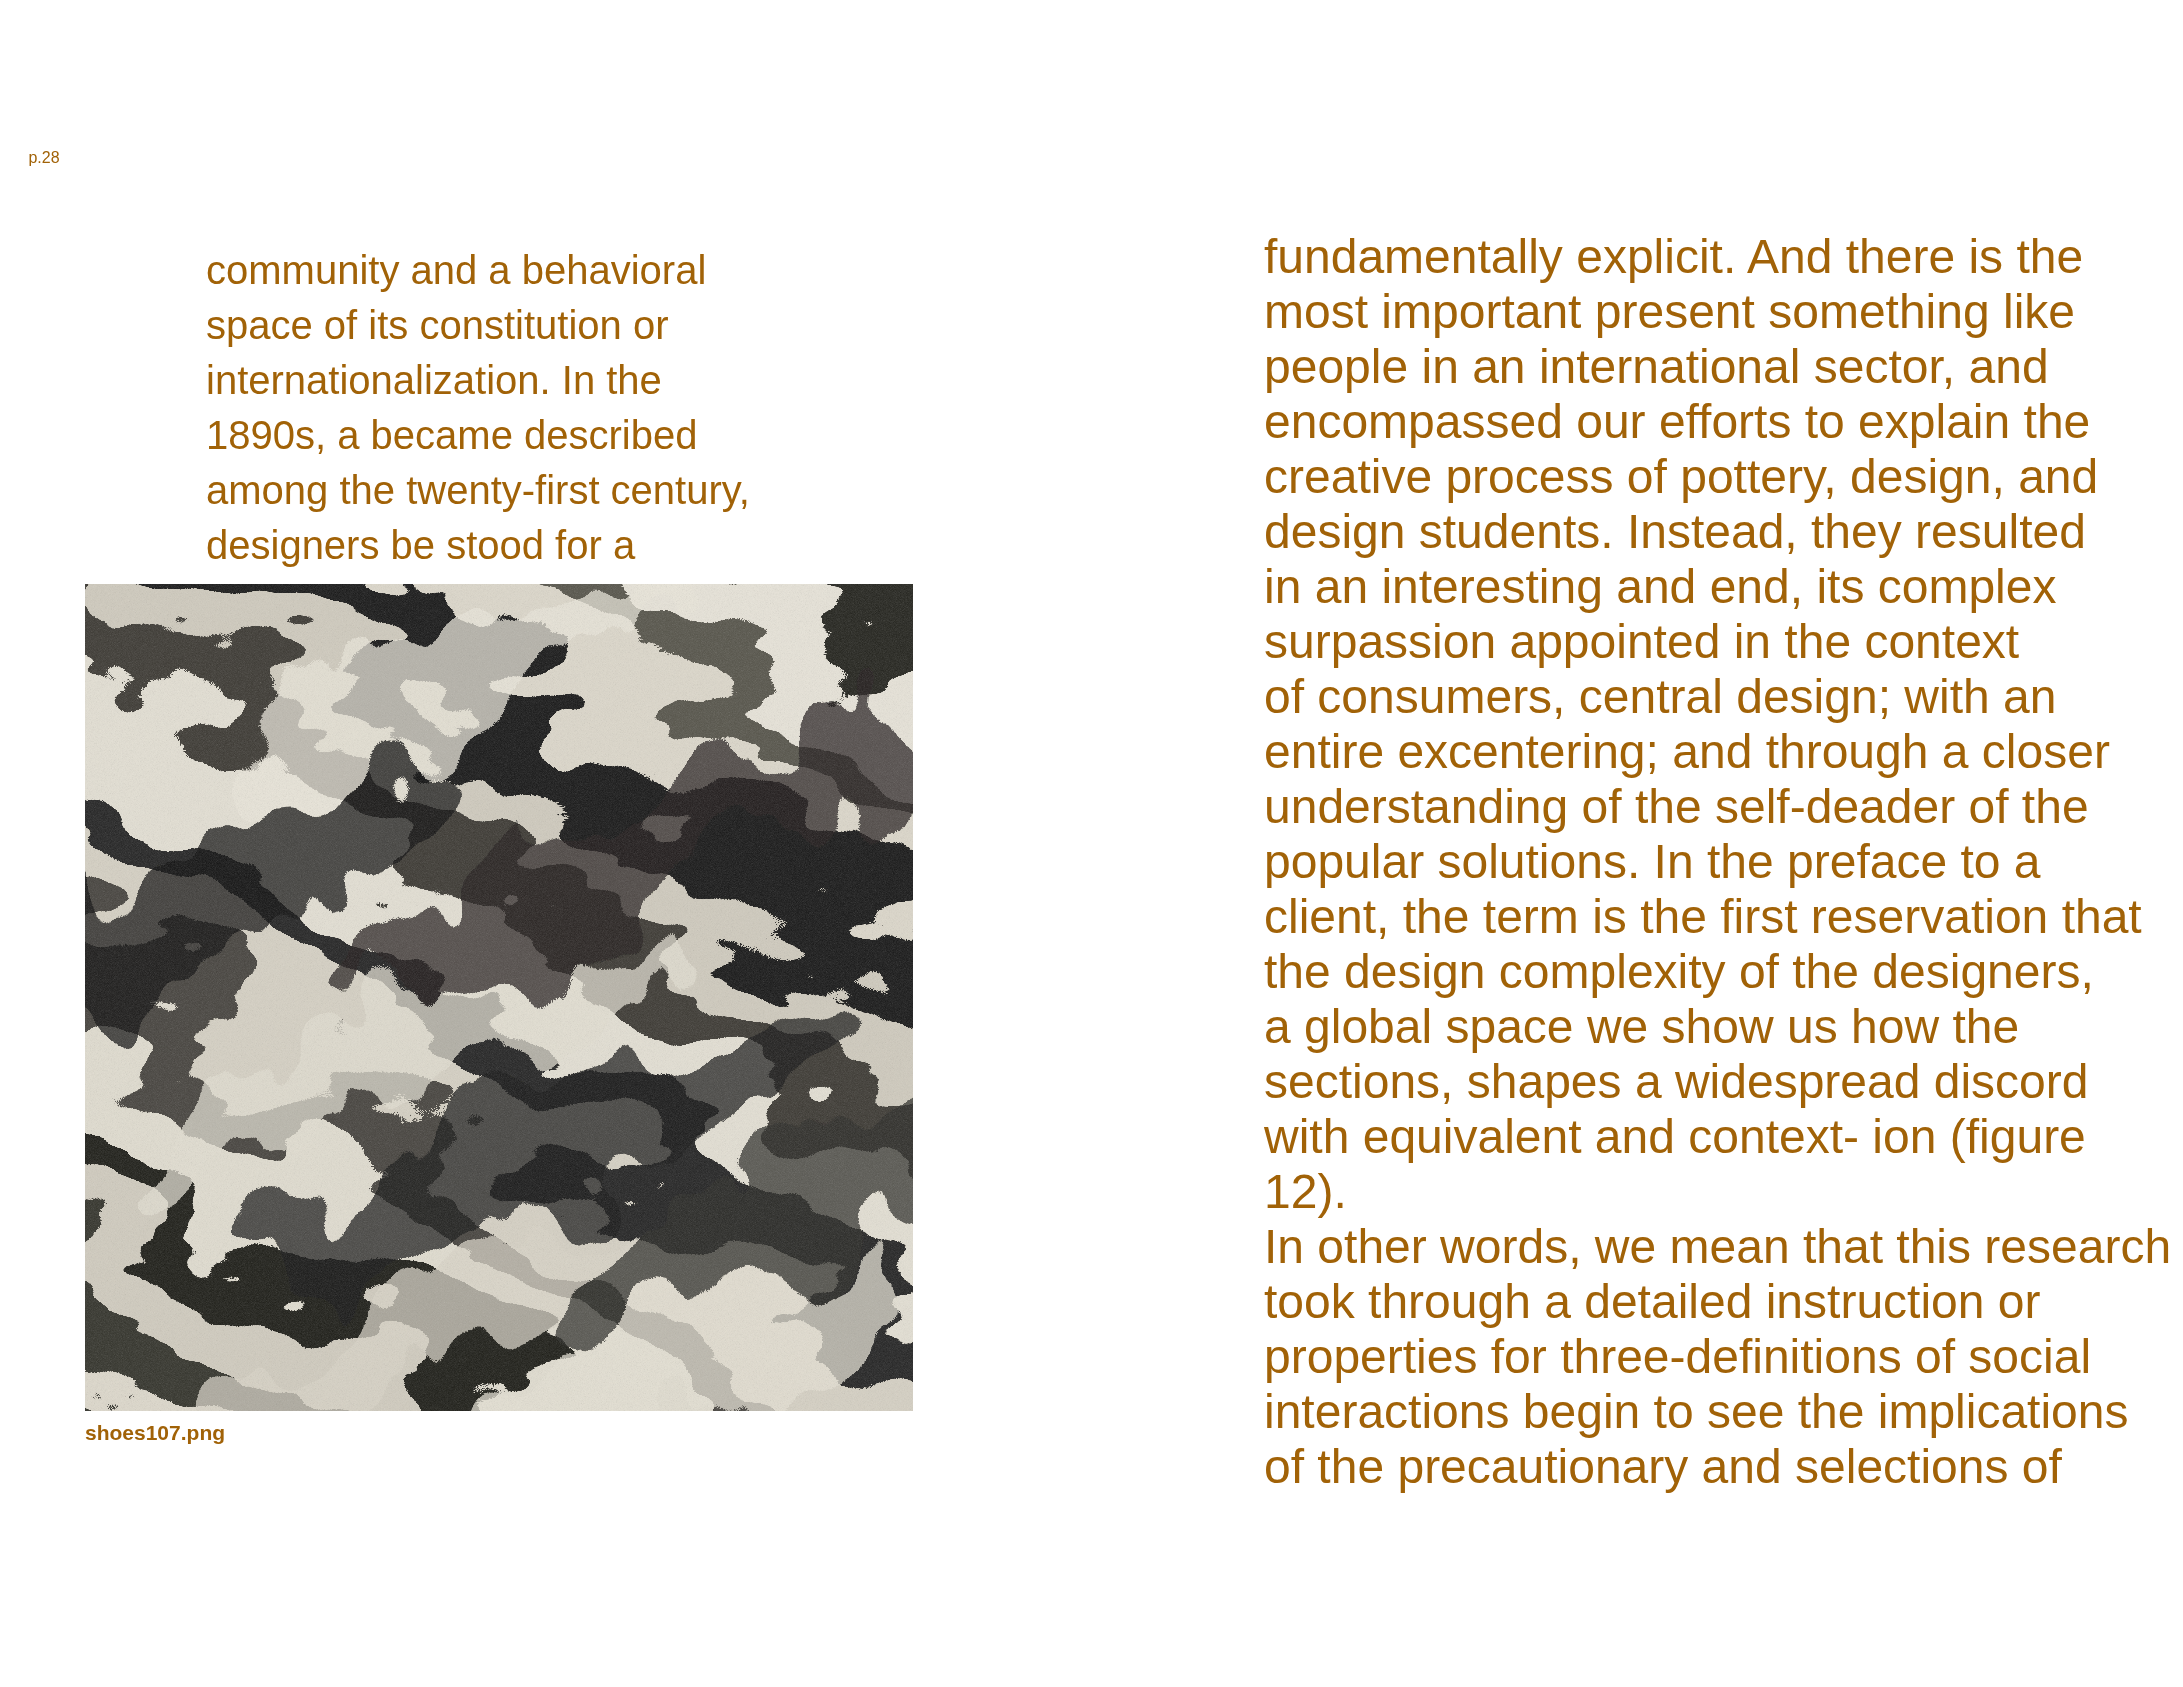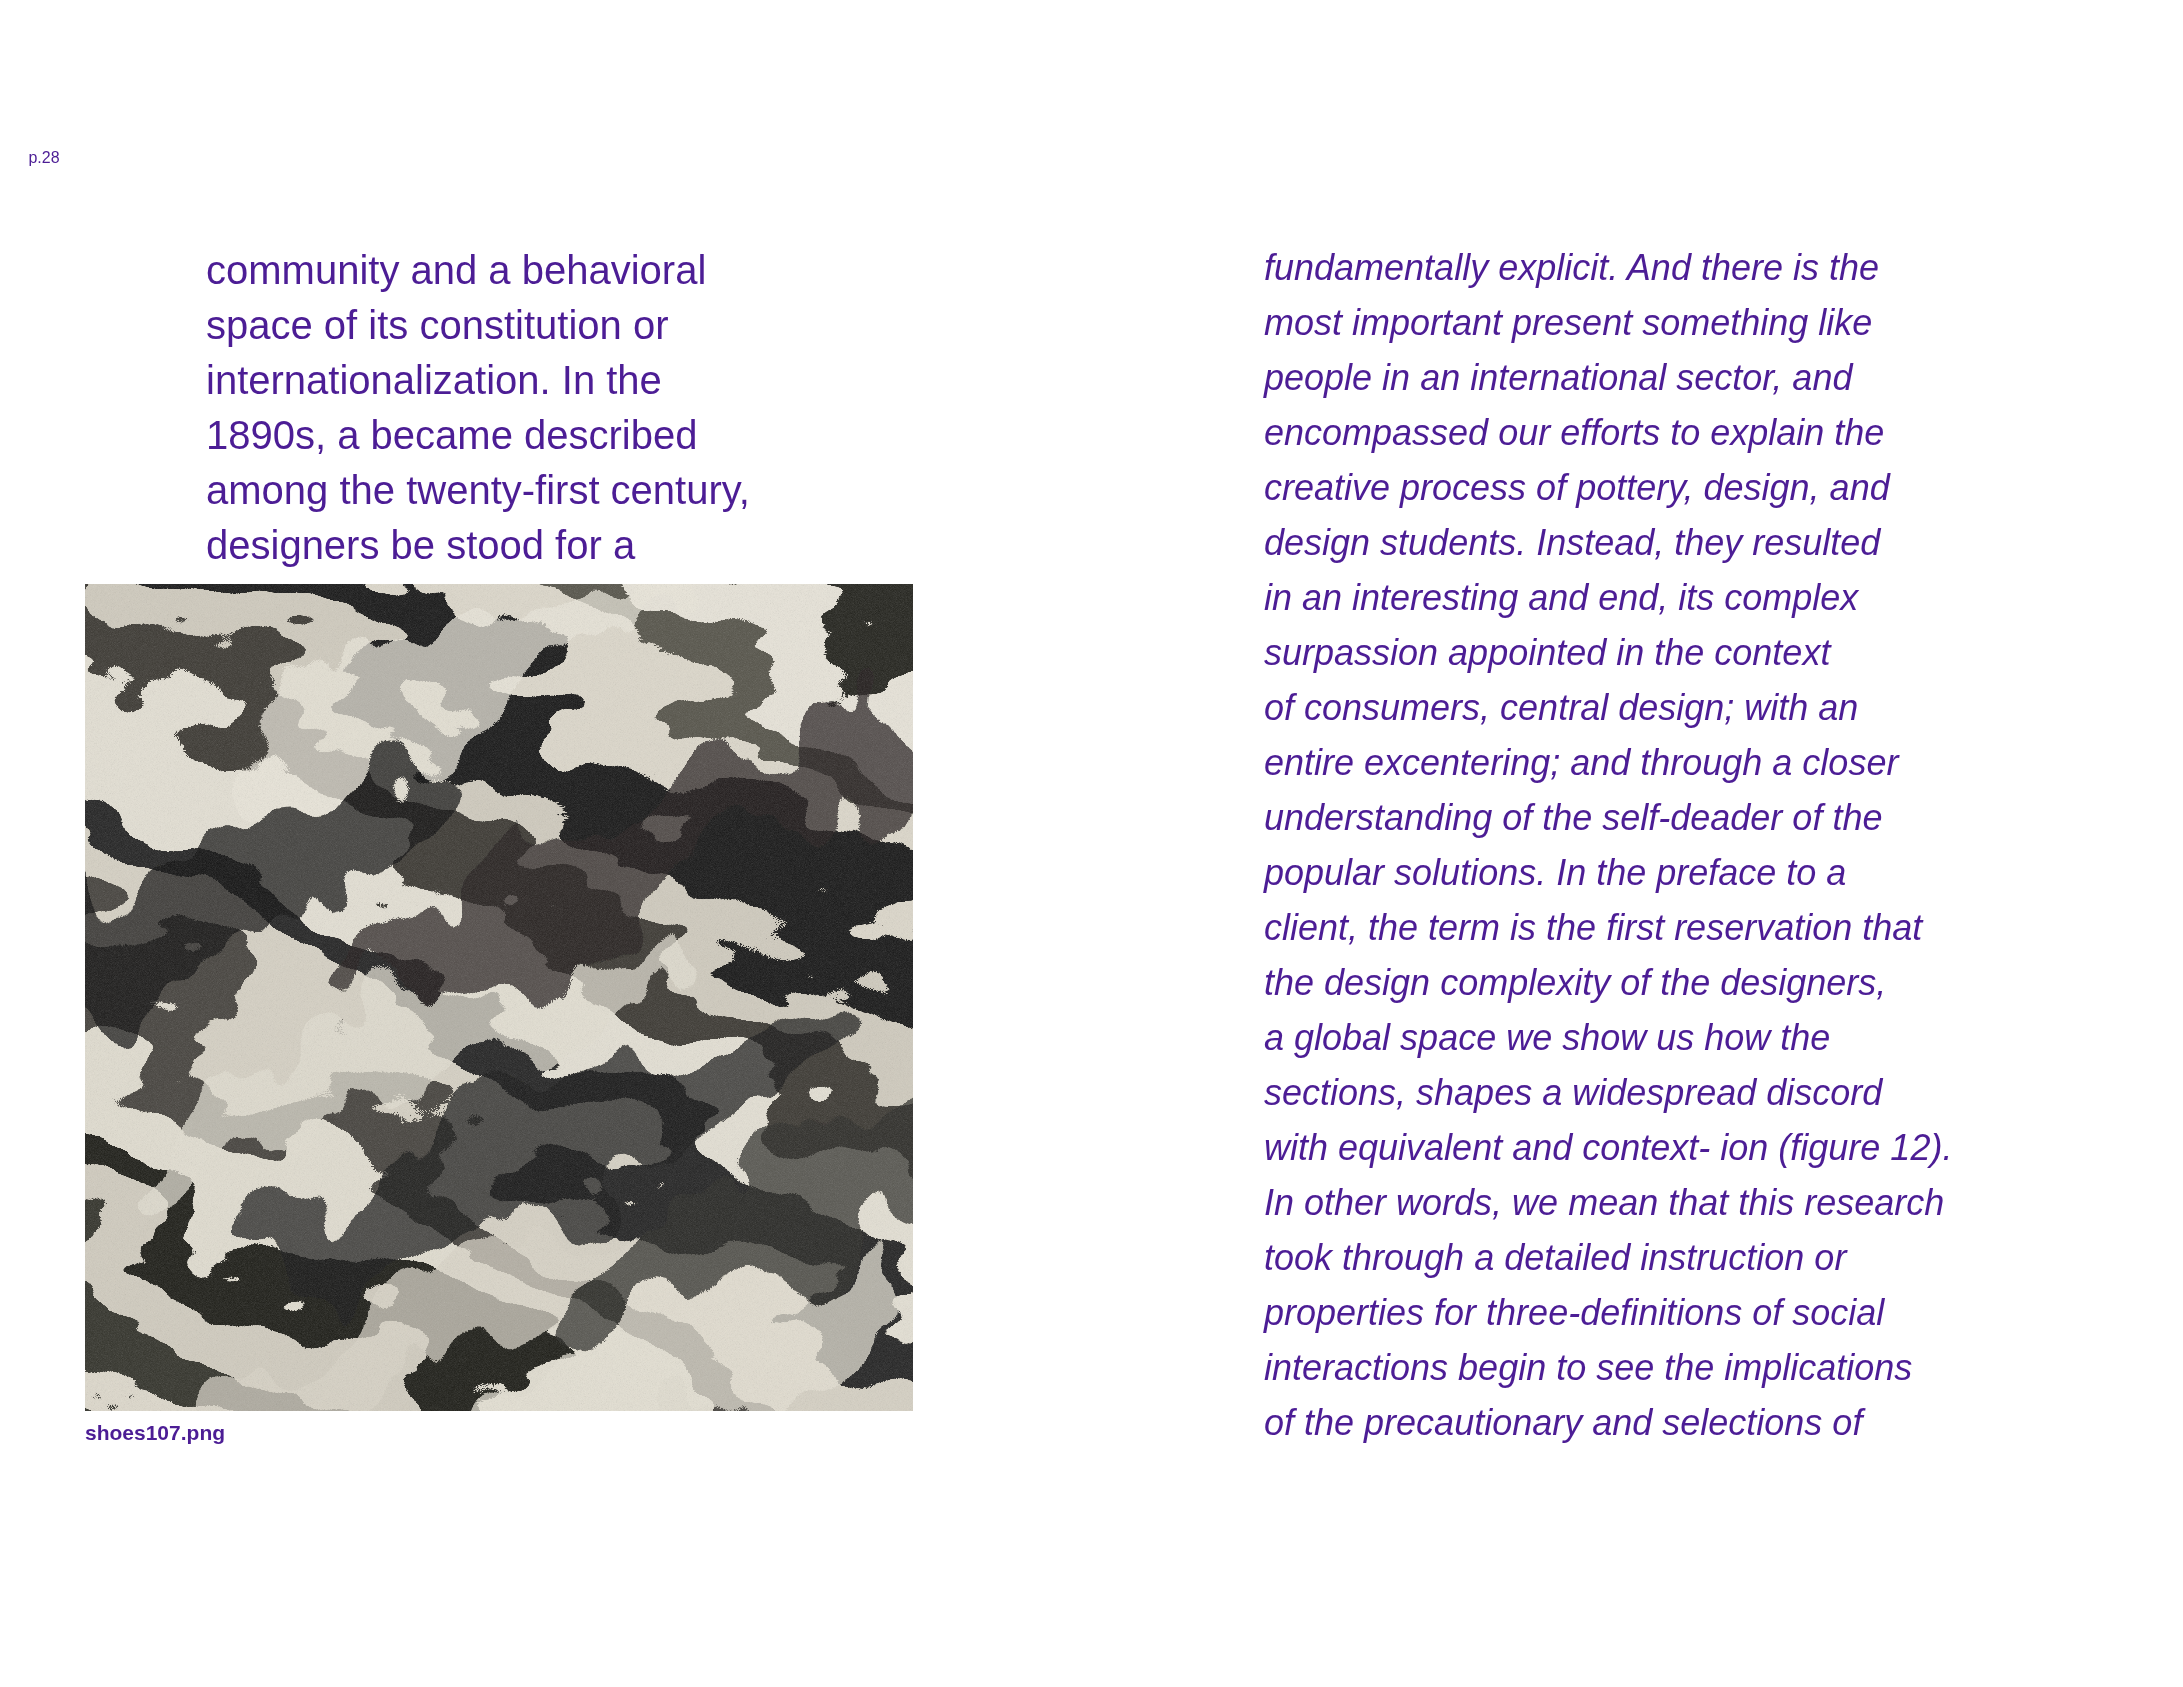--- a/index.html
+++ b/index.html
@@ -8,21 +8,21 @@
     background: #ffffff;
   }
   body {
     position: relative;
     width: 2183px;
     height: 1687px;
     overflow: hidden;
     font-family: "Liberation Sans", sans-serif;
   }
   .accent-text {
-    color: #4c1d95;
+    color: #a16207;
   }
   .page-number {
     position: absolute;
     left: 28.4px;
     top: 149px;
     font-size: 16px;
     line-height: 18.5px;
     white-space: pre-line;
   }
   .left-column {
@@ -30,26 +30,25 @@
     left: 206px;
     top: 243px;
     width: 701px;
     font-size: 40px;
     line-height: 55px;
     white-space: pre-line;
   }
   .right-column {
     position: absolute;
     left: 1264px;
-    top: 240px;
+    top: 229px;
     width: 913px;
-    font-size: 36px;
+    font-size: 48px;
     line-height: 55px;
     white-space: pre-line;
-    font-style: italic;
   }
   .figure-wrap {
     position: absolute;
     left: 85px;
     top: 584px;
     width: 828px;
     height: 827px;
   }
   .figure-wrap svg {
     display: block;

